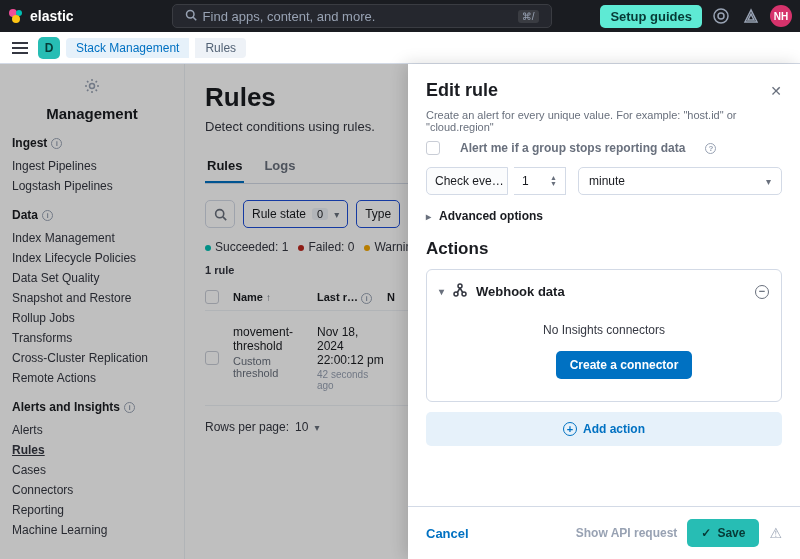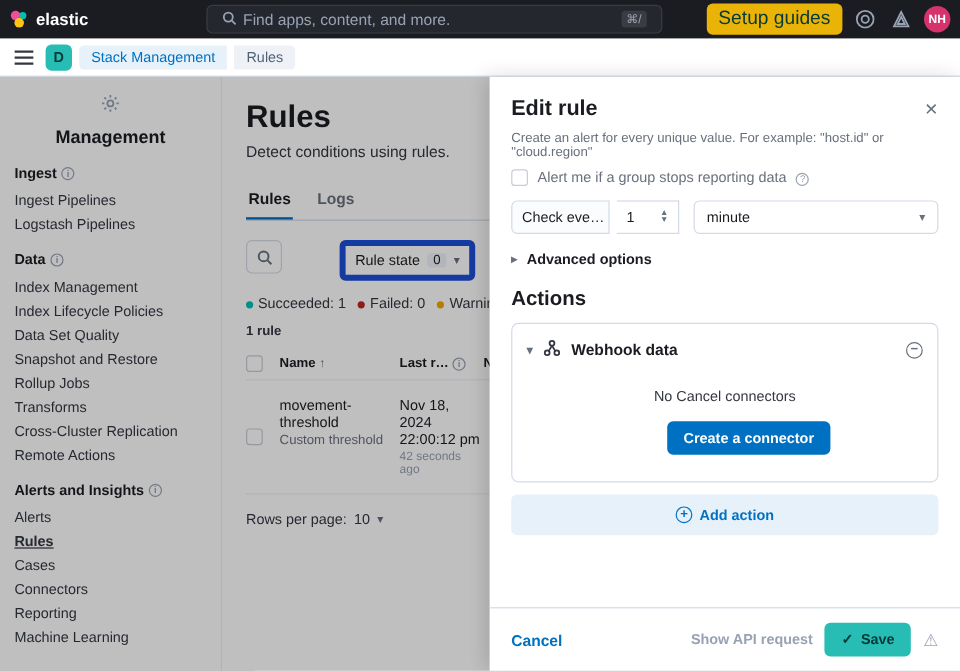--- a/index.html
+++ b/index.html
@@ -5,21 +5,21 @@
   * { box-sizing: border-box; margin: 0; padding: 0; }
   body { font-family: -apple-system, BlinkMacSystemFont, "Segoe UI", Helvetica, Arial, sans-serif; font-size: 13px; color: #1a1c21; background: #fff; width: 800px; height: 559px; overflow: hidden; position: relative; }
   
   
   .topbar { background: #1a1c21; height: 32px; display: flex; align-items: center; padding: 0 8px; gap: 8px; }
   .logo { display: flex; align-items: center; gap: 6px; color: #fff; font-weight: 600; font-size: 14px; }
   .logo-icon svg { display: block; }
   .search-box { flex: 1; max-width: 380px; background: #25272e; border: 1px solid #3a3c42; border-radius: 5px; height: 24px; display: flex; align-items: center; padding: 0 12px; color: #98a2b3; gap: 6px; margin-left: 90px; }
   .search-box .kbd { background: #3a3c42; border-radius: 3px; padding: 1px 4px; font-size: 10px; margin-left: auto; }
   .topbar-right { margin-left: auto; display: flex; align-items: center; gap: 8px; }
-  .setup-btn { background: #eab308; color: #063a36; border: none; border-radius: 5px; padding: 4px 10px; font-size: 16px; font-weight: 400; cursor: pointer; }
+  .setup-btn { background: #5eead4; color: #063a36; border: none; border-radius: 5px; padding: 4px 10px; font-size: 13px; font-weight: 700; cursor: pointer; }
   .top-icon { width: 22px; height: 22px; display: flex; align-items: center; justify-content: center; color: #98a2b3; }
   .avatar { width: 22px; height: 22px; border-radius: 50%; background: #d6336c; color: #fff; font-size: 10px; font-weight: 700; display: flex; align-items: center; justify-content: center; }
   
   
   .crumbbar { height: 32px; border-bottom: 1px solid #d3dae6; display: flex; align-items: center; padding: 0 8px; gap: 6px; }
   .menu-btn { width: 24px; height: 24px; display: flex; align-items: center; justify-content: center; cursor: pointer; }
   .space-badge { width: 22px; height: 22px; background: #27bdb4; color: #063a36; border-radius: 5px; font-weight: 700; font-size: 12px; display: flex; align-items: center; justify-content: center; }
   .crumb { background: #e6f1fa; color: #0071c2; padding: 3px 10px; border-radius: 4px 0 0 4px; font-size: 12px; position: relative; }
   .crumb.last { background: #eef2f7; color: #526275; border-radius: 0 4px 4px 0; }
   
@@ -35,51 +35,51 @@
   .info-icon { width: 11px; height: 11px; border: 1px solid #98a2b3; border-radius: 50%; display: inline-flex; align-items: center; justify-content: center; font-size: 8px; color: #98a2b3; }
   
   
   .content { flex: 1; padding: 18px 20px; overflow: auto; }
   .page-title { font-size: 26px; font-weight: 700; margin-bottom: 6px; }
   .page-sub { font-size: 13px; color: #343741; margin-bottom: 18px; }
   .tabs { display: flex; gap: 18px; border-bottom: 1px solid #d3dae6; margin-bottom: 16px; }
   .tab { padding: 6px 2px 8px; font-size: 13px; font-weight: 700; color: #69707d; cursor: pointer; border-bottom: 2px solid transparent; }
   .tab.active { color: #1a1c21; border-bottom-color: #0071c2; }
   .filters { display: flex; gap: 8px; margin-bottom: 12px; }
-  .filter-btn { border: 5px solid #1d4ed8; border-radius: 5px; padding: 5px 8px; font-size: 12px; display: flex; align-items: center; gap: 6px; background: #fff; cursor: pointer; margin-left: 40px; }
+  .filter-btn { border: 1px solid #1d4ed8; border-radius: 5px; padding: 5px 8px; font-size: 12px; display: flex; align-items: center; gap: 6px; background: #fff; cursor: pointer; }
   .icon-btn { border: 1px solid #d3dae6; border-radius: 5px; width: 30px; height: 28px; display: flex; align-items: center; justify-content: center; background: #fff; cursor: pointer; }
   .badge-num { background: #eef2f7; border-radius: 3px; padding: 0 5px; font-size: 11px; }
   .status-line { font-size: 12px; color: #343741; margin-bottom: 10px; display: flex; gap: 10px; }
   .dot { display: inline-block; width: 6px; height: 6px; border-radius: 50%; margin-right: 4px; vertical-align: middle; }
   .dot.green { background: #00bfb3; }
   .dot.red { background: #bd271e; }
   .dot.yellow { background: #f5a700; }
   .count-line { font-size: 11px; font-weight: 700; color: #343741; margin-bottom: 8px; }
   .tbl-head { display: flex; align-items: center; padding: 6px 0; border-bottom: 1px solid #edf0f5; font-size: 11px; font-weight: 700; color: #1a1c21; }
   .tbl-row { display: flex; padding: 14px 0; border-bottom: 1px solid #edf0f5; font-size: 12px; }
   .col-ck { width: 28px; }
-  .col-name { width: 100px; }
+  .col-name { width: 84px; }
   .col-last { width: 70px; }
   .checkbox { width: 14px; height: 14px; border: 1px solid #c9cdd6; border-radius: 3px; background: #fff; }
   .rule-name { font-size: 12px; color: #1a1c21; word-break: break-word; }
   .rule-type { font-size: 11px; color: #69707d; margin-top: 2px; }
   .ago { font-size: 10px; color: #98a2b3; margin-top: 2px; }
   .pager { padding-top: 14px; font-size: 12px; color: #343741; display: flex; align-items: center; gap: 6px; }
   
   
   .dim { position: absolute; inset: 0; top: 0; background: rgba(0,0,0,0.25); pointer-events: none; }
   
   
   .flyout { position: absolute; top: 64px; right: 0; bottom: 0; width: 392px; background: #fff; box-shadow: -4px 0 16px rgba(0,0,0,0.15); display: flex; flex-direction: column; z-index: 10; }
   .fly-head { padding: 16px 18px 8px; display: flex; align-items: center; justify-content: space-between; }
   .fly-title { font-size: 18px; font-weight: 700; }
   .close-x { cursor: pointer; color: #69707d; font-size: 14px; }
   .fly-body { flex: 1; overflow-y: auto; padding: 0 18px 12px; }
   .hint { font-size: 11px; color: #69707d; margin-bottom: 8px; }
-  .check-row { display: flex; align-items: flex-end; gap: 8px; font-size: 12px; color: #69707d; margin-bottom: 12px; }
+  .check-row { display: flex; align-items: center; gap: 20px; font-size: 12px; color: #69707d; margin-bottom: 12px; font-weight: bold; }
   .check-row .checkbox { flex-shrink: 0; }
   .sched { display: flex; gap: 6px; margin-bottom: 14px; }
   .sched-label { border: 1px solid #d3dae6; border-radius: 5px 0 0 5px; padding: 6px 8px; font-size: 12px; background: #fbfcfd; display: flex; align-items: center; gap: 4px; width: 82px; white-space: nowrap; overflow: hidden; text-overflow: ellipsis; }
   .sched-num { border: 1px solid #d3dae6; border-left: none; padding: 6px 8px; width: 52px; font-size: 12px; display: flex; align-items: center; justify-content: space-between; }
   .stepper { display: flex; flex-direction: column; font-size: 7px; color: #69707d; line-height: 6px; }
   .sched-unit { flex: 1; border: 1px solid #d3dae6; border-radius: 5px; padding: 6px 10px; font-size: 12px; display: flex; align-items: center; justify-content: space-between; margin-left: 6px; }
   .adv { font-size: 12px; font-weight: 600; color: #1a1c21; display: flex; align-items: center; gap: 8px; cursor: pointer; margin-bottom: 16px; }
   .section-title { font-size: 17px; font-weight: 700; margin-bottom: 10px; }
   .action-card { border: 1px solid #d3dae6; border-radius: 6px; padding: 12px; margin-bottom: 10px; }
   .action-head { display: flex; align-items: center; gap: 8px; font-size: 13px; font-weight: 600; }
@@ -297,21 +297,21 @@
               <circle cx="12" cy="12" r="2"></circle>
               <circle cx="8" cy="4" r="2"></circle>
               <path d="M8 6l-3 5M8 6l3 5"></path>
             </svg>
         </span>
         <span>Webhook data</span>
         <span class="spacer"></span>
         <span class="minus-circle">−</span>
       </div>
       <div class="action-body">
-        <div class="no-conn">No Cancel connectors</div>
+        <div class="no-conn">No Insights connectors</div>
         <button class="create-btn">Create a connector</button>
       </div>
     </div>
     <button class="add-action">
       <span class="plus-circle">+</span>
       <span>Add action</span>
     </button>
   </div>
   <div class="fly-foot">
     <span class="cancel">Cancel</span>

